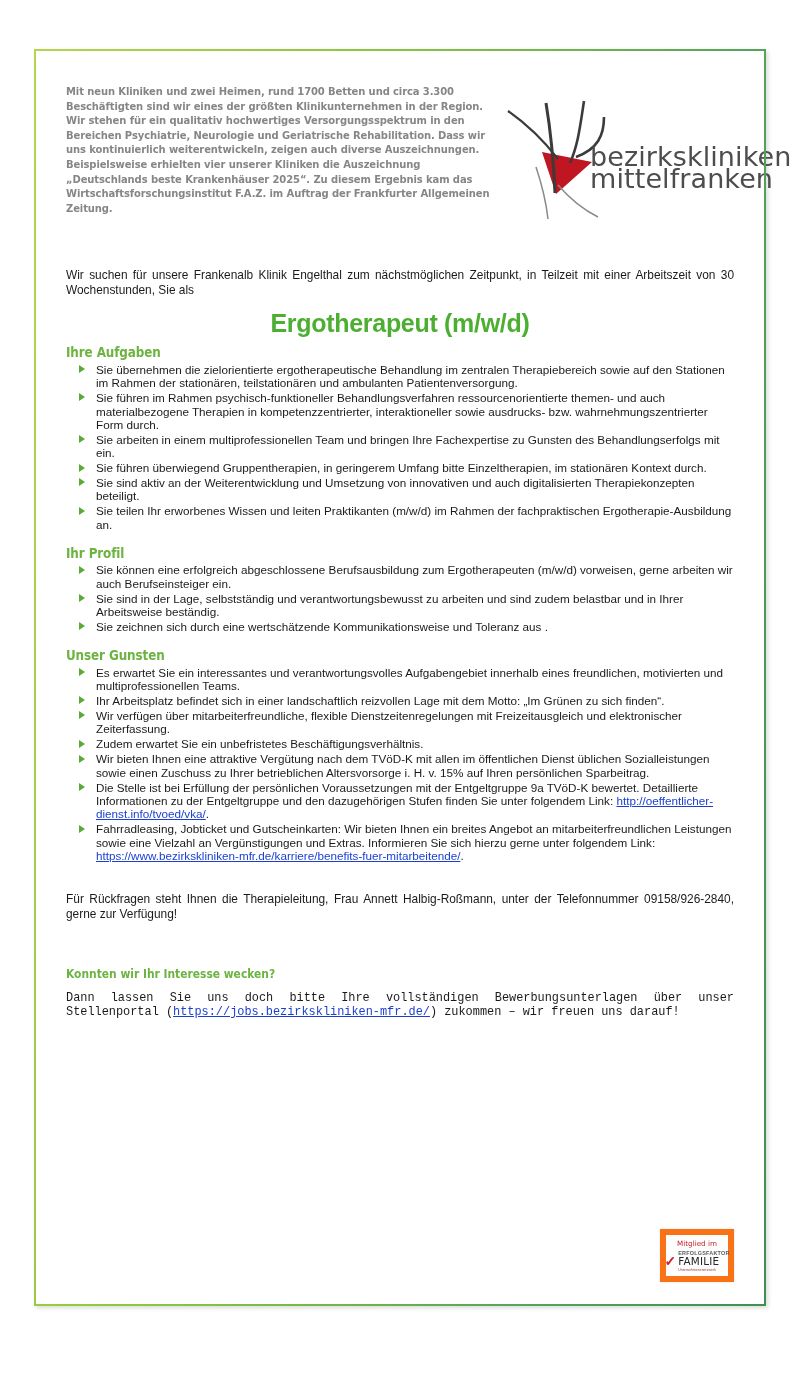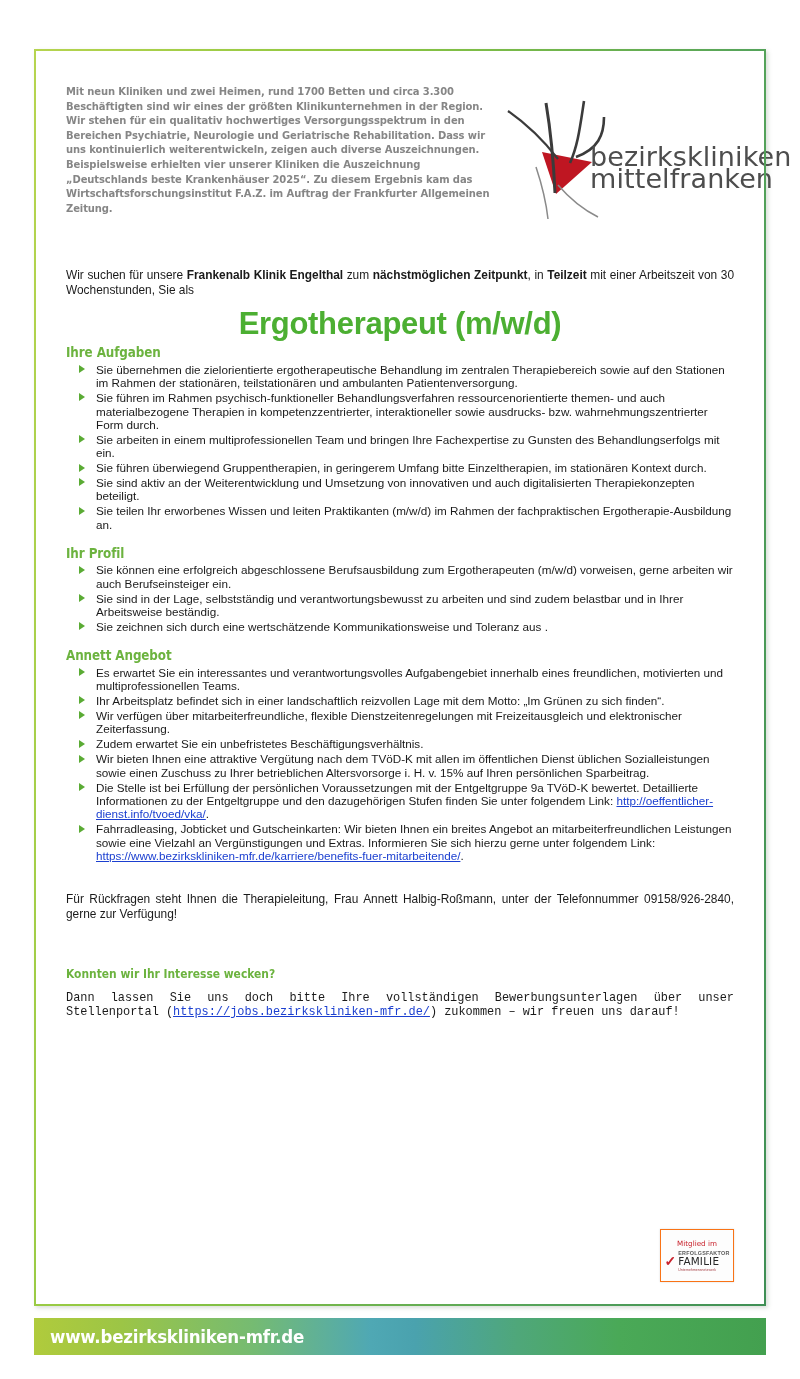--- a/index.html
+++ b/index.html
@@ -101,26 +101,26 @@
     font-size: 11.6px;
     line-height: 13.3px;
   }
 
   .lead {
     margin-top: 44px;
     text-align: justify;
     font-size: 11.9px;
     line-height: 14.6px;
   }
-  .lead b { font-weight: bold; }
+  .lead b { font-weight: normal; }
 
   .job-title {
     text-align: center;
     color: #4caf32;
-    font-size: 31px;
+    font-size: 25px;
     font-weight: bold;
     margin-top: 20px;
     margin-bottom: 6px;
     letter-spacing: -0.3px;
   }
 
   .sec-head {
     color: #6cb33f;
     font-weight: bold;
     font-size: 13.3px;
@@ -186,21 +186,21 @@
   
   .badge-row {
     position: absolute;
     right: 30px;
     bottom: 22px;
   }
   .badge {
     width: 74px;
     height: 53px;
     background: #fdfdfd;
-    border: 1px solid #f97316;
+    border: 6px solid #f97316;
     box-shadow: 0 0 2px rgba(0,0,0,0.14);
     display: flex;
     flex-direction: column;
     align-items: center;
     justify-content: center;
     box-sizing: border-box;
     padding: 3px 2px;
   }
   .badge .b1 {
     color: #c9232d;
@@ -322,21 +322,21 @@
           <li><span class="tri"></span><span>Sie teilen Ihr erworbenes Wissen und leiten Praktikanten (m/w/d) im Rahmen der fachpraktischen Ergotherapie-Ausbildung an.</span></li>
         </ul>
 
         <div class="sec-head">Ihr Profil</div>
         <ul class="bullets">
           <li><span class="tri"></span><span>Sie können eine erfolgreich abgeschlossene Berufsausbildung zum Ergotherapeuten (m/w/d) vorweisen, gerne arbeiten wir auch Berufseinsteiger ein.</span></li>
           <li><span class="tri"></span><span>Sie sind in der Lage, selbstständig und verantwortungsbewusst zu arbeiten und sind zudem belastbar und in Ihrer Arbeitsweise beständig.</span></li>
           <li><span class="tri"></span><span>Sie zeichnen sich durch eine wertschätzende Kommunikationsweise und Toleranz aus .</span></li>
         </ul>
 
-        <div class="sec-head">Annett Angebot</div>
+        <div class="sec-head">Unser Gunsten</div>
         <ul class="bullets">
           <li><span class="tri"></span><span>Es erwartet Sie ein interessantes und verantwortungsvolles Aufgabengebiet innerhalb eines freundlichen, motivierten und multiprofessionellen Teams.</span></li>
           <li><span class="tri"></span><span>Ihr Arbeitsplatz befindet sich in einer landschaftlich reizvollen Lage mit dem Motto: „Im Grünen zu sich finden“.</span></li>
           <li><span class="tri"></span><span>Wir verfügen über mitarbeiterfreundliche, flexible Dienstzeitenregelungen mit Freizeitausgleich und elektronischer Zeiterfassung.</span></li>
           <li><span class="tri"></span><span>Zudem erwartet Sie ein unbefristetes Beschäftigungsverhältnis.</span></li>
           <li><span class="tri"></span><span>Wir bieten Ihnen eine attraktive Vergütung nach dem TVöD-K mit allen im öffentlichen Dienst üblichen Sozialleistungen sowie einen Zuschuss zu Ihrer betrieblichen Altersvorsorge i. H. v. 15% auf Ihren persönlichen Sparbeitrag.</span></li>
           <li><span class="tri"></span><span>Die Stelle ist bei Erfüllung der persönlichen Voraussetzungen mit der Entgeltgruppe 9a TVöD-K bewertet. Detaillierte Informationen zu der Entgeltgruppe und den dazugehörigen Stufen finden Sie unter folgendem Link: </span><a class="link" href="#">http://oeffentlicher-dienst.info/tvoed/vka/</a><span>.</span></li>
           <li><span class="tri"></span><span>Fahrradleasing, Jobticket und Gutscheinkarten: Wir bieten Ihnen ein breites Angebot an mitarbeiterfreundlichen Leistungen sowie eine Vielzahl an Vergünstigungen und Extras. Informieren Sie sich hierzu gerne unter folgendem Link:</span><br><a class="link" href="#">https://www.bezirkskliniken-mfr.de/karriere/benefits-fuer-mitarbeitende/</a><span>.</span></li>
         </ul>
 
@@ -359,17 +359,14 @@
               <span class="b3" style="display:block">FAMILIE</span>
               <span class="b4" style="display:block">Unternehmensnetzwerk</span>
             </span>
           </div>
         </div>
       </div>
 
     </div>
   </div>
 
-  <div class="footer">
-    <div class="url">www.bezirkskliniken-mfr.de</div>
-  </div>
 
 </div>
 
 </body></html>

